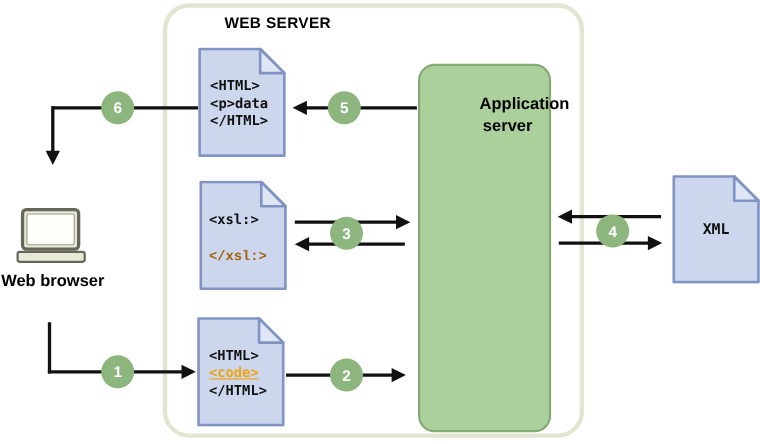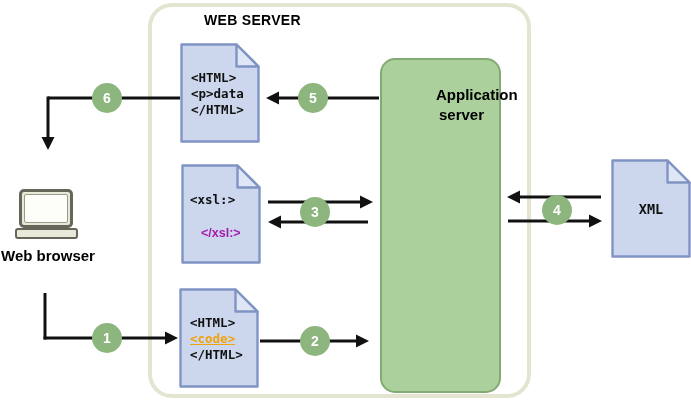--- a/index.html
+++ b/index.html
@@ -46,23 +46,23 @@
   .doc svg{display:block;}
   .doc-body{fill:var(--doc-fill); stroke:var(--doc-border); stroke-width:2.4; stroke-linejoin:round;}
   .doc-fold{fill:var(--fold-fill); stroke:var(--doc-border); stroke-width:2.4; stroke-linejoin:round;}
   .doc-text{
     position:absolute; left:11px; top:27px;
     font-family:"DejaVu Sans Mono", monospace;
     font-weight:bold; font-size:12.5px; line-height:16px;
     white-space:pre; color:#111;
   }
   .code-orange{color:var(--code-orange);text-decoration:underline;}
-  .xsl-line2{position:absolute; left:20px; top:62px;
-    font-family:Liberation Sans, sans-serif;
-    font-weight:bold; font-size:12.5px; color:#a21caf; white-space:pre;}
+  .xsl-line2{position:absolute; left:9px; top:62px;
+    font-family:Liberation Mono, monospace;
+    font-weight:bold; font-size:12.5px; color:#a16207; white-space:pre;}
   .xsl-line1{position:absolute; left:9px; top:28px;
     font-family:"DejaVu Sans Mono", monospace;
     font-weight:bold; font-size:12.5px; color:#111; white-space:pre;}
   .xml-label{
     position:absolute; inset:0;
     display:flex; align-items:center; justify-content:center;
     font-family:"DejaVu Sans Mono", monospace;
     font-weight:bold; font-size:13.5px; color:#111;
   }
 

